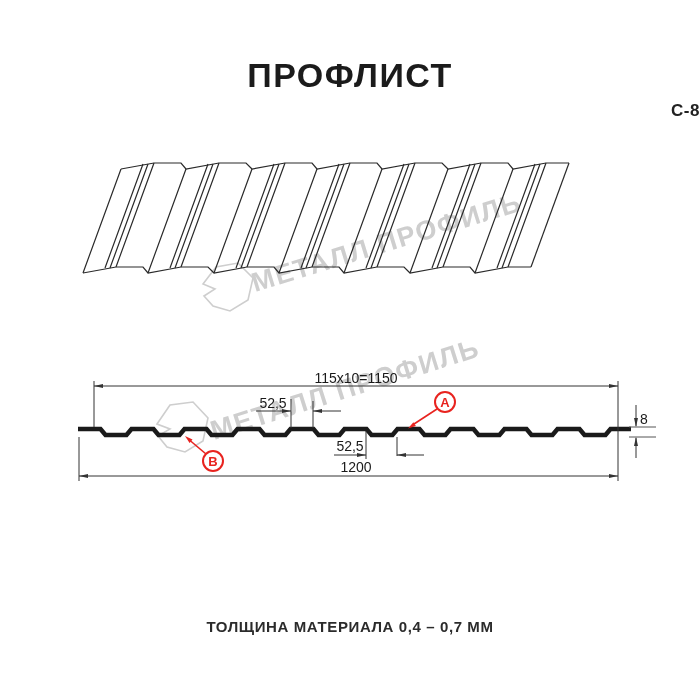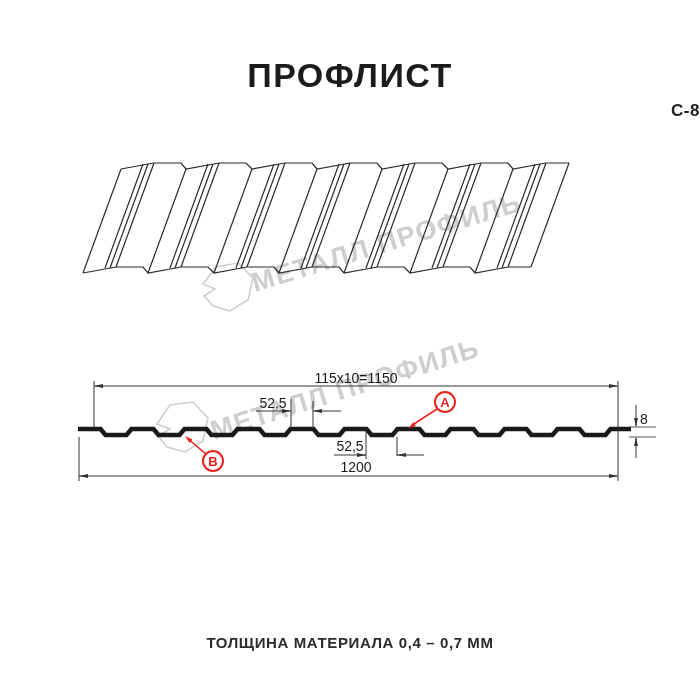--- a/index.html
+++ b/index.html
@@ -2,21 +2,21 @@
 <html><head>
 <meta charset="utf-8">
 <style>
   html,body{margin:0;padding:0;background:#fff;}
   .page{position:relative;width:700px;height:700px;background:#ffffff;overflow:hidden;
         font-family:"Liberation Sans",sans-serif;}
   .title{position:absolute;top:56px;left:0;width:700px;text-align:center;
          font-size:34px;font-weight:800;letter-spacing:1.5px;color:#1b1b1b;}
   .subtitle{position:absolute;top:101px;left:0;width:700px;text-align:right;
          font-size:17px;font-weight:600;letter-spacing:.5px;color:#222;}
-  .caption{position:absolute;top:634px;left:0;width:700px;text-align:center;
+  .caption{position:absolute;top:618px;left:0;width:700px;text-align:center;
          font-size:15px;font-weight:600;letter-spacing:.6px;color:#2b2b2b;}
   svg{position:absolute;inset:0;}
   svg text{font-family:"Liberation Sans",sans-serif;}
   .dimtxt{font-size:14px;fill:#1a1a1a;}
   .wmtxt{font-size:27px;font-weight:700;letter-spacing:1.5px;fill:#cecece;}
   .redtxt{font-size:13px;font-weight:700;fill:#e8231f;}
 </style>
 </head>
 <body>
 

